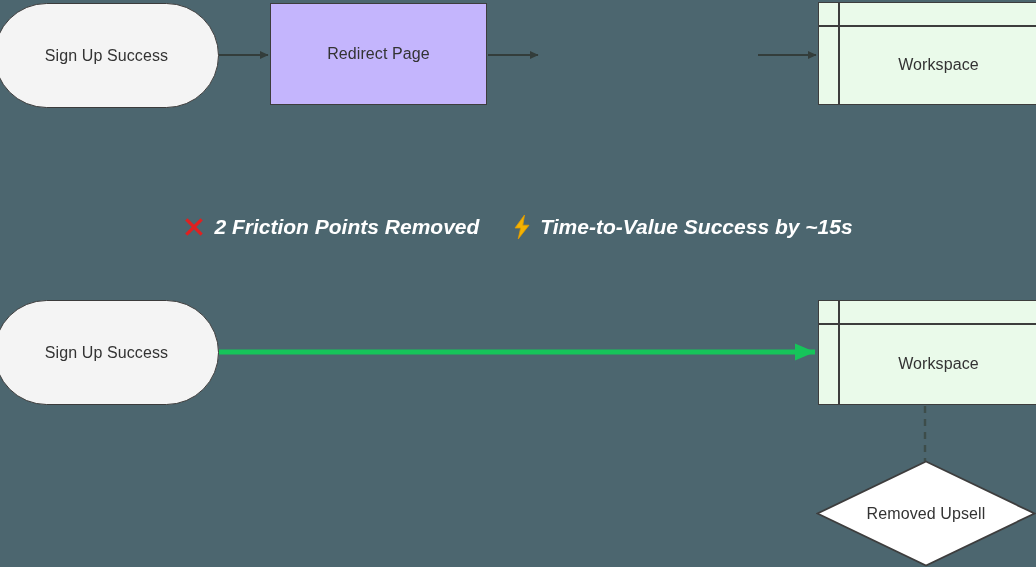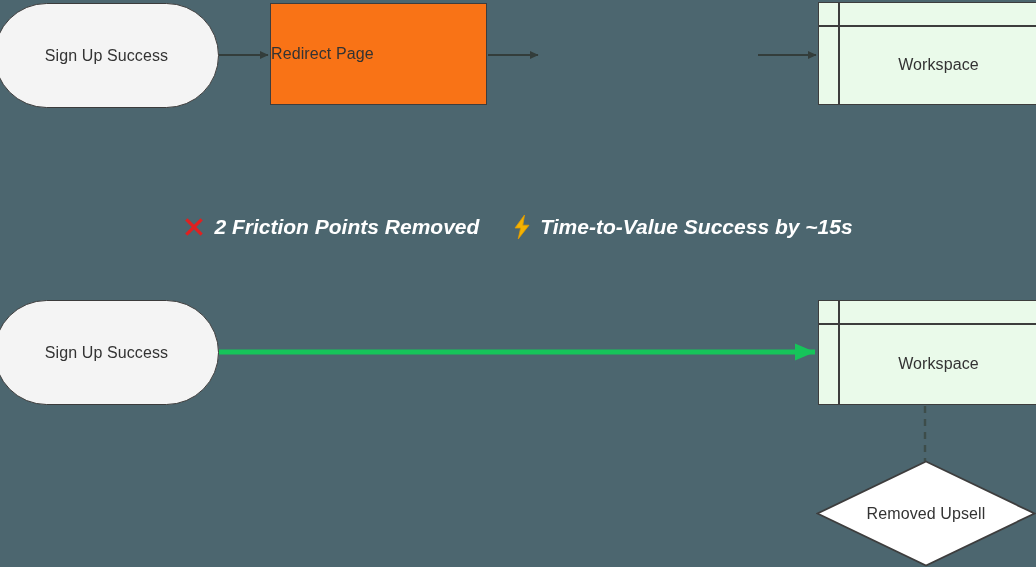--- a/index.html
+++ b/index.html
@@ -42,25 +42,26 @@
     box-sizing: border-box;
     display: flex;
     align-items: center;
     justify-content: center;
   }
   .stadium .node-label { position: static; }
 
   
   .pink-box {
     position: absolute;
-    background: #f97316;
+    background: #c4b5fd;
     border: 1.6px solid #3d3d3d;
     box-sizing: border-box;
     display: flex;
     align-items: center;
+    justify-content: center;
   }
   .pink-box .node-label { position: static; }
 
   
   .window-node {
     position: absolute;
     background: #eafaea;
     border: 1.6px solid #3d3d3d;
     box-sizing: border-box;
   }

